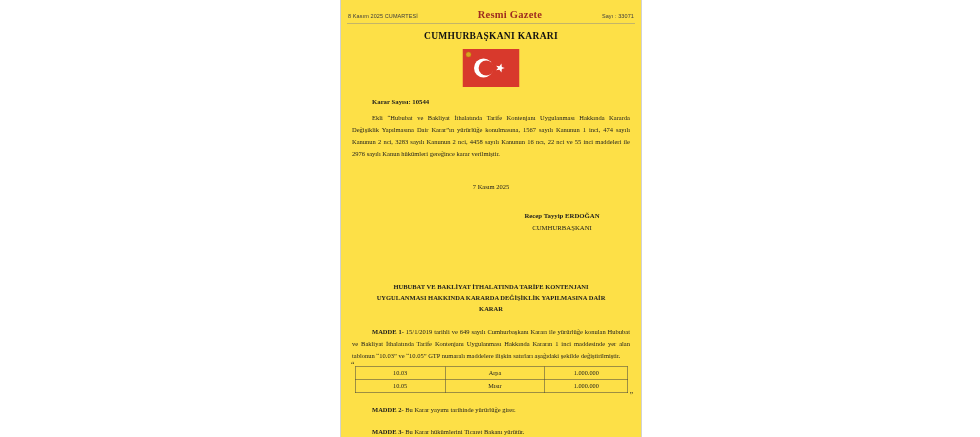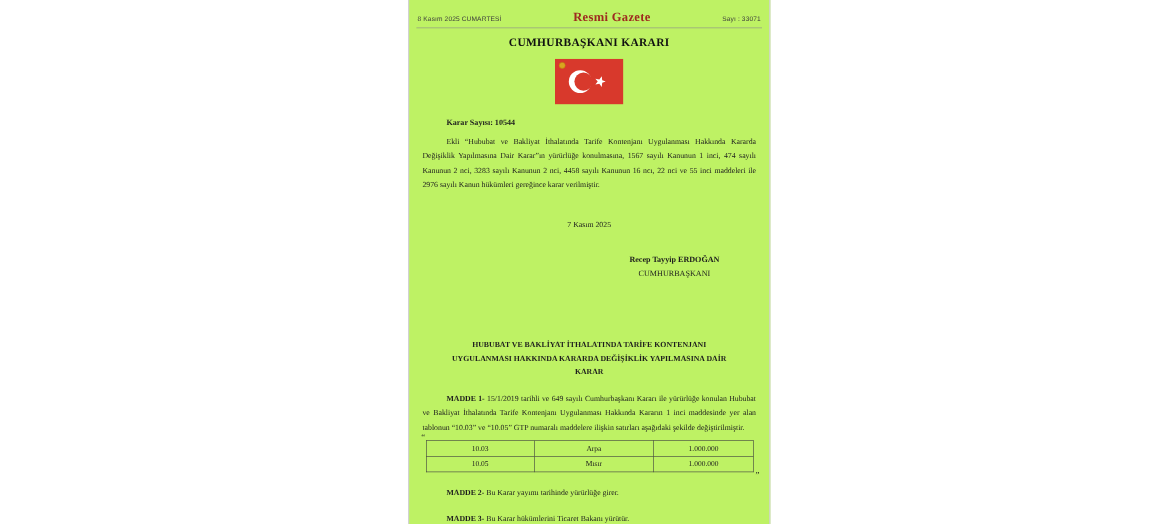--- a/index.html
+++ b/index.html
@@ -18,21 +18,21 @@
     background: #ffffff;
   }
   .doc {
     position: absolute;
     left: 340px;
     top: 0;
     width: 300px;
     height: 437px;
     border-left: 1px solid #d2d2d2;
     border-right: 1px solid #d2d2d2;
-    background: #bef264;
+    background: #fde047;
     overflow: hidden;
   }
   .doc-inner {
     width: 600px;
     height: 874px;
     transform: scale(0.5);
     transform-origin: 0 0;
     color: #1d1d1d;
   }
   .masthead {

